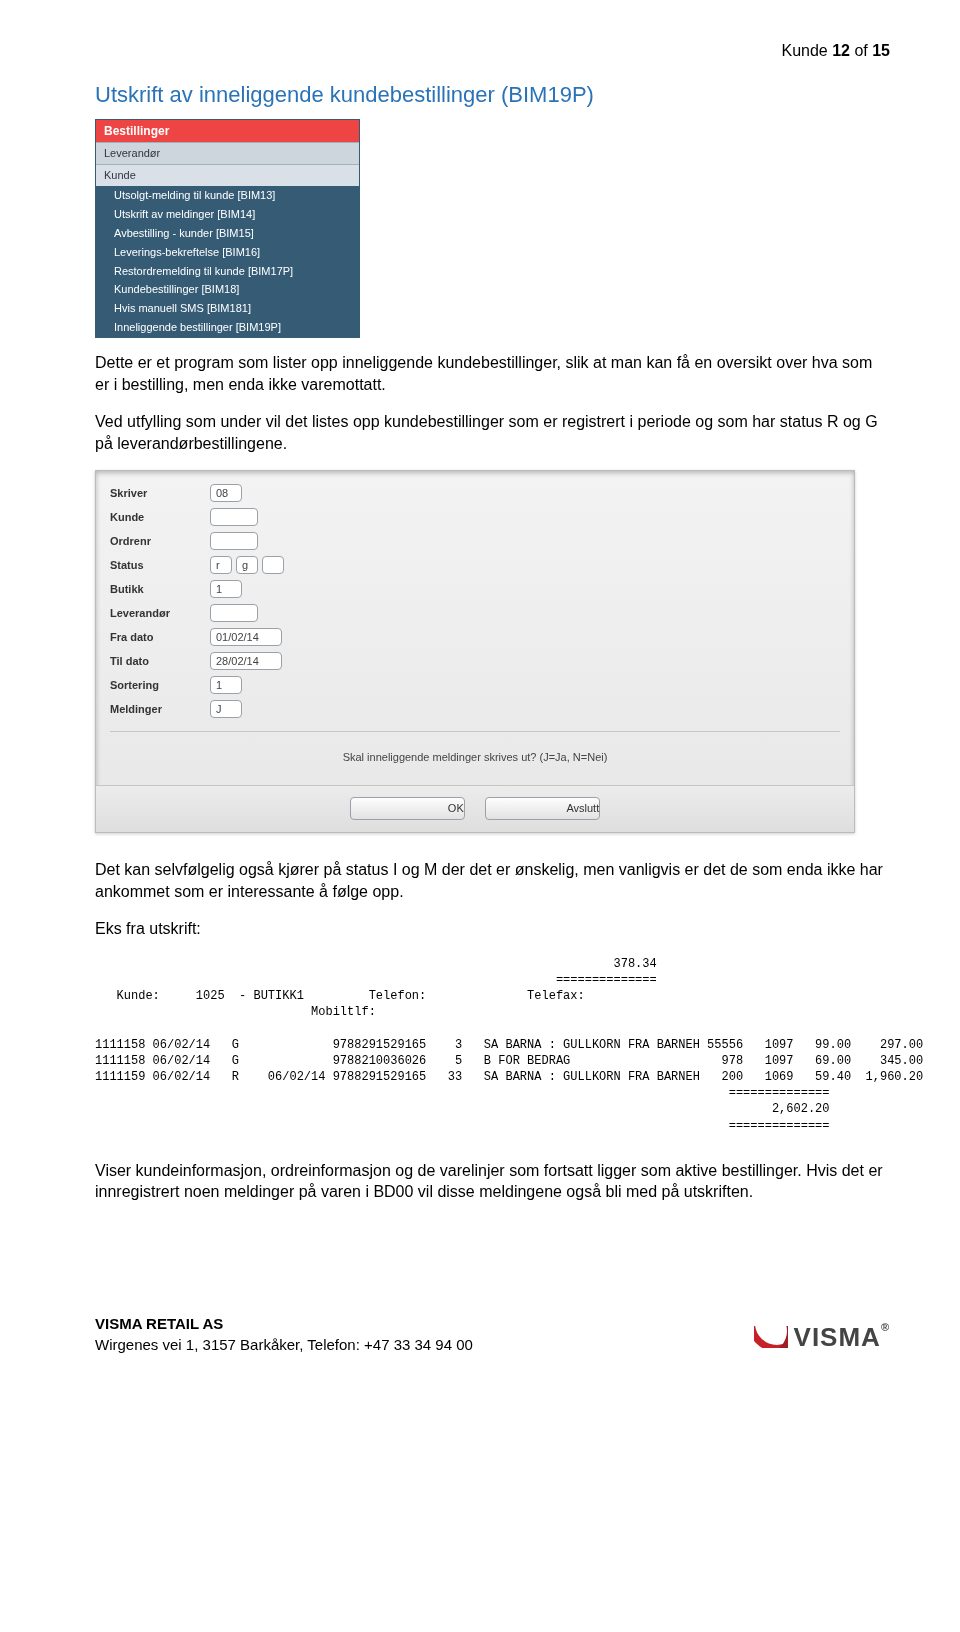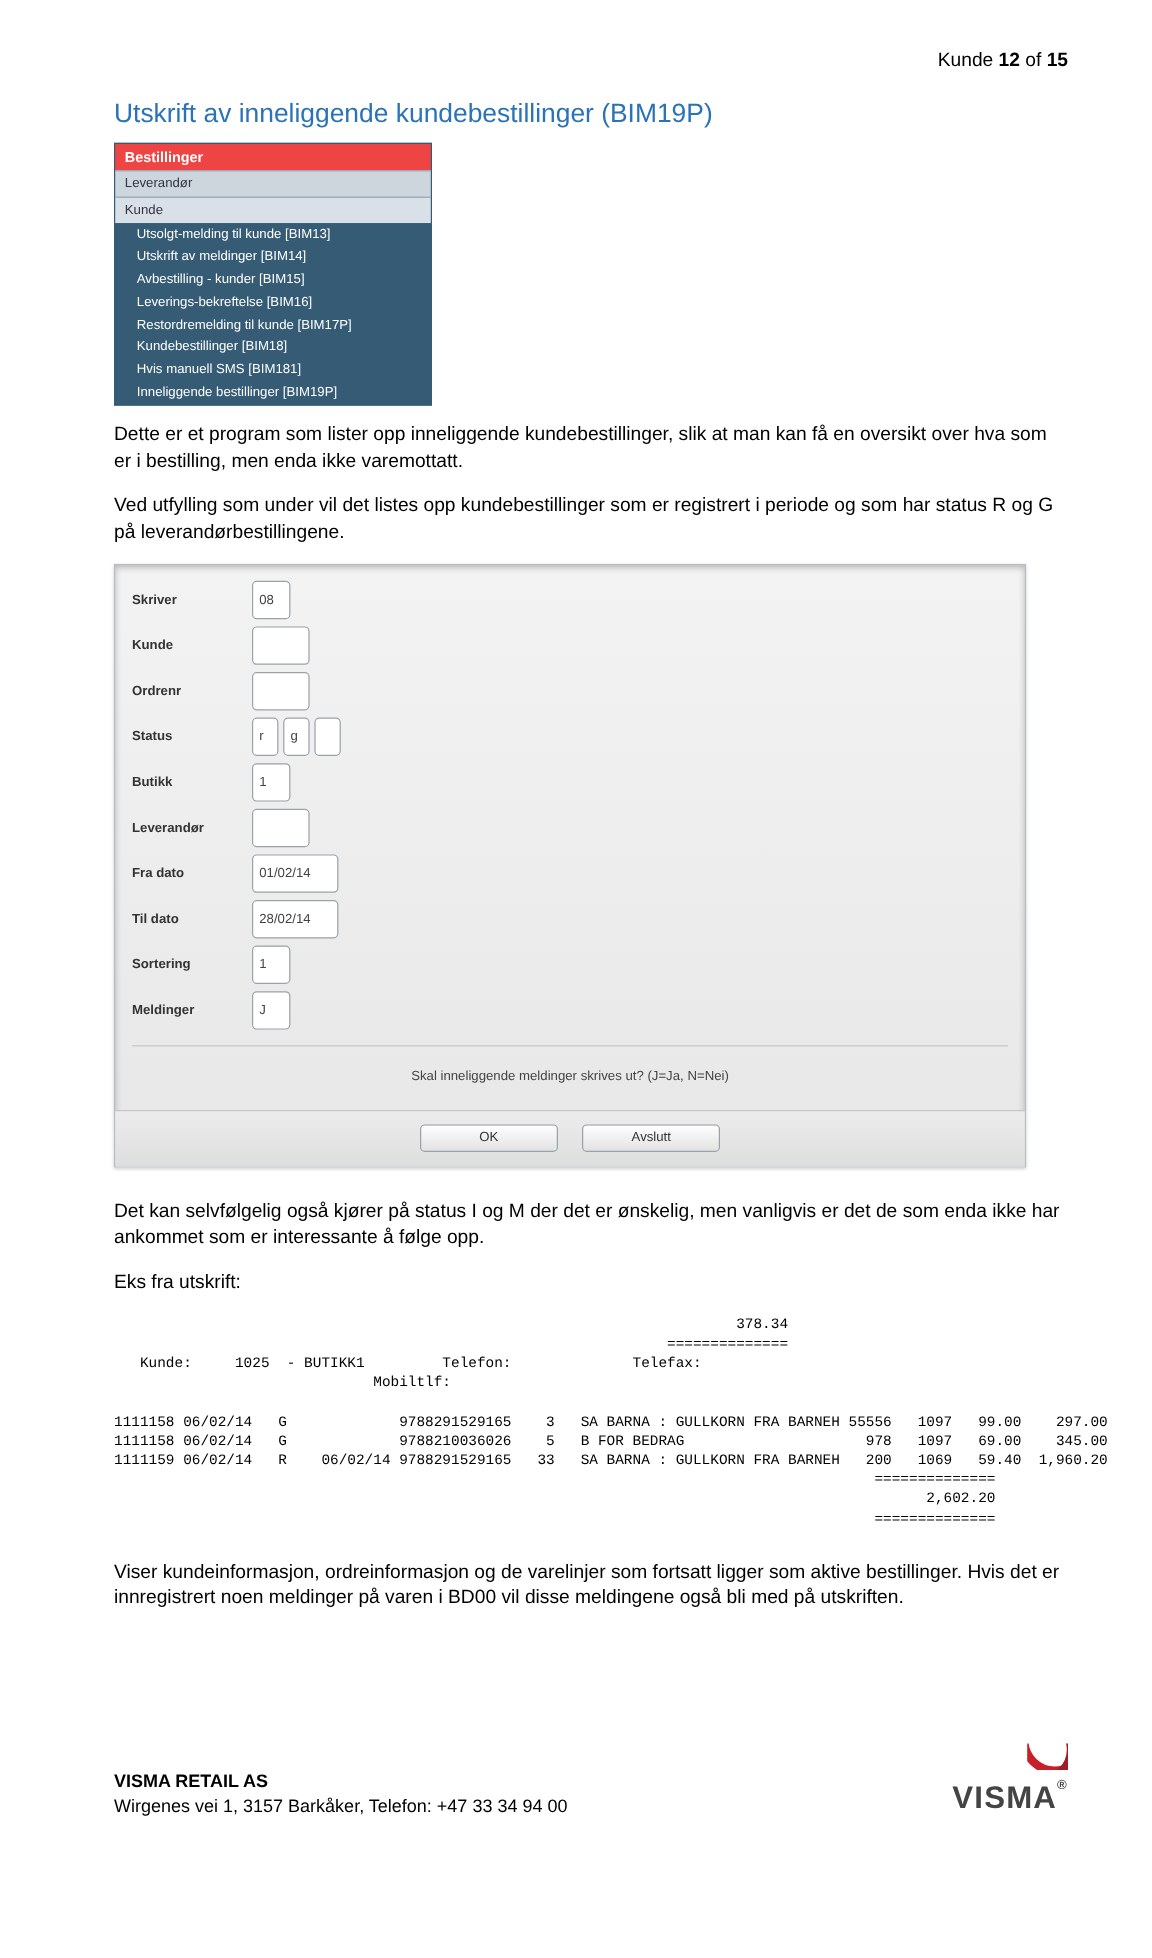--- a/index.html
+++ b/index.html
@@ -52,60 +52,60 @@
     background:#9cc8e8;display:flex;align-items:center;justify-content:center;
     color:#1a4a6b;font-weight:bold;font-size:13px;
   }
   .dialog-body { padding:10px 14px 6px 14px; }
   .form-row { display:flex; align-items:center; padding:3px 0; font-size:11px; color:#333; }
   .form-row label { width:100px; font-weight:bold; color:#333; }
   .form-input {
     border:1px solid #9aa1a8;
     border-radius:4px;
     background:#fff;
-    height:32px;
+    height:18px;
     padding:0 5px;
     font-size:11px;
     color:#444;
   }
   .w30{width:32px;} .w22{width:22px;} .w70{width:72px;} .w50{width:48px;}
   .gap{margin-left:4px;}
   .dialog-sep { height:1px; background:#c6c6c6; margin:10px 0 12px; }
   .prompt-row { text-align:center; font-size:11px; color:#444; padding:6px 0 14px; }
   .btn-row { text-align:center; border-top:1px solid #c6c6c6; padding:10px 0 12px; background:linear-gradient(#ececec,#dedede); }
   .dlg-btn {
     display:inline-block;
     background:linear-gradient(#fefefe,#e2e2e2);
     border:1px solid #9aa1a8;
     border-radius:4px;
     font-size:11px;
     padding:3px 0;
     width:115px;
     margin:0 8px;
     color:#333;
-    text-align:center;
+    text-align:right;
   }
   .printout {
     width:800px;
     font-family:'Courier New',monospace;
     font-size:12px;
     color:#000;
     margin:10px 0 26px;
     white-space:pre;
   }
   .footer {
     position:relative;
     margin-top:110px;
     display:flex;
     justify-content:space-between;
     align-items:flex-end;
   }
   .footer-text { font-size:15px; font-weight:bold; line-height:1.4; }
   .footer-text .addr { font-weight:400; }
-  .visma-logo { display:flex; align-items:flex-end; gap:6px;flex-direction:column; }
+  .visma-logo { display:flex; align-items:center; gap:6px; }
   .visma-logo .swoosh {
     width:34px;height:22px;position:relative;overflow:hidden;
   }
   .visma-logo .swoosh:before, .visma-logo .swoosh:after{
     content:'';position:absolute;width:44px;height:44px;border-radius:50%;
     border:7px solid #c62128;
   }
   .visma-logo .swoosh:before{ top:-32px; left:-6px; }
   .visma-logo .swoosh:after{ top:-24px; left:-18px; border-color:#a01d23; }
   .visma-logo .word { font-size:26px; font-weight:800; letter-spacing:1px; color:#444; font-family:Arial,sans-serif; }

